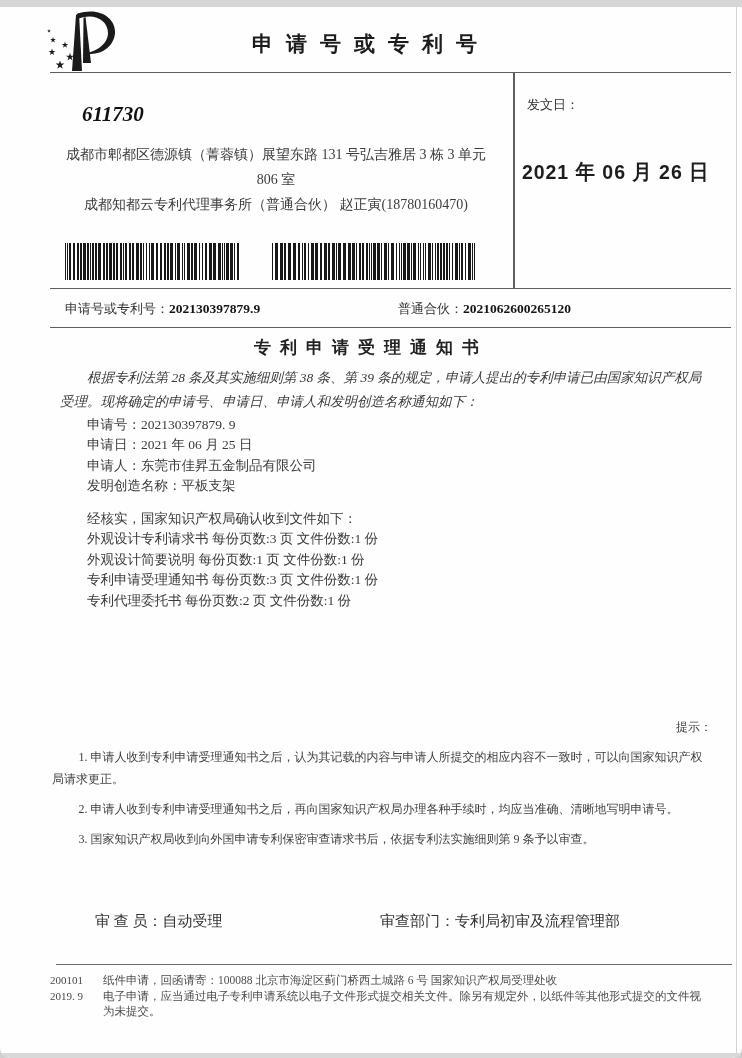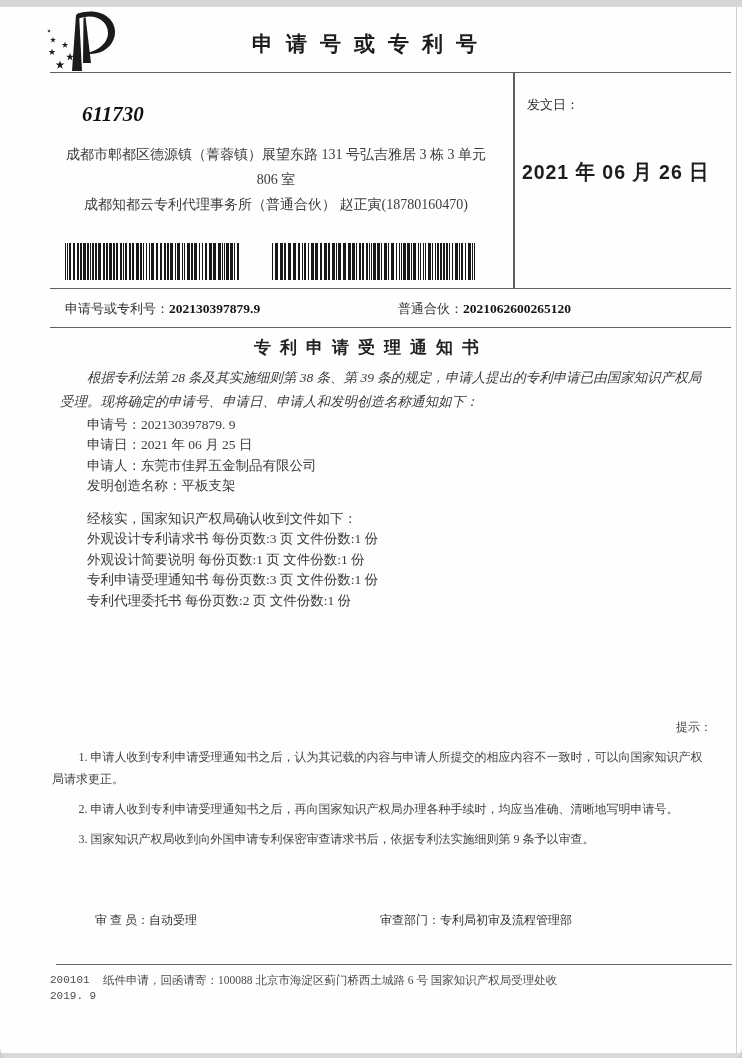--- a/index.html
+++ b/index.html
@@ -43,25 +43,25 @@
 
   .body-block{position:absolute;left:60px;top:366px;width:650px;font-size:13.5px;line-height:23.5px;color:#3a3a3a;}
   .body-block .intro{text-indent:2em;margin:0 0 2px 0;font-style:italic;}
   .fields{margin-left:2em;line-height:20.4px;}
   .received{margin-left:2em;margin-top:12px;line-height:20.6px;}
 
   .tips{position:absolute;left:52px;top:716px;width:660px;font-size:12px;line-height:22px;color:#3f3f3f;}
   .tips .tip{text-indent:2.2em;margin:8px 0 0 0;}
   .tips .tips-heading{margin:0;text-align:right;}
 
-  .signoff{position:absolute;top:912px;font-size:12px;color:#333;white-space:nowrap;}
+  .signoff{position:absolute;top:912px;font-size:15px;color:#333;white-space:nowrap;}
   .sign-left{left:95px;} .sign-right{left:380px;}
 
   .footer-codes{position:absolute;left:50px;top:973px;width:50px;
-        font-family:Liberation Mono, monospace;font-size:11px;line-height:15.5px;color:#4a4a4a;}
+        font-family:Liberation Serif, serif;font-size:11px;line-height:15.5px;color:#4a4a4a;}
   .footer-text{position:absolute;left:103px;top:973px;width:600px;
         font-family:Liberation Serif, serif;font-size:11.5px;line-height:15.5px;color:#4d4d4d;}
 </style>
 </head>
 <body>
 
 <div class="page">
   <div class="edge-top"></div>
   <div class="edge-bottom"></div>
   <div class="edge-right"></div>
@@ -257,14 +257,15 @@
   </div>
 
   <div class="rule rule4"></div>
 
   <div class="footer-codes">
     <div>200101</div>
     <div>2019. 9</div>
   </div>
   <div class="footer-text">
     <div>纸件申请，回函请寄：100088  北京市海淀区蓟门桥西土城路 6 号   国家知识产权局受理处收</div>
+    <div>电子申请，应当通过电子专利申请系统以电子文件形式提交相关文件。除另有规定外，以纸件等其他形式提交的文件视为未提交。</div>
   </div>
 </div>
 
 </body></html>

